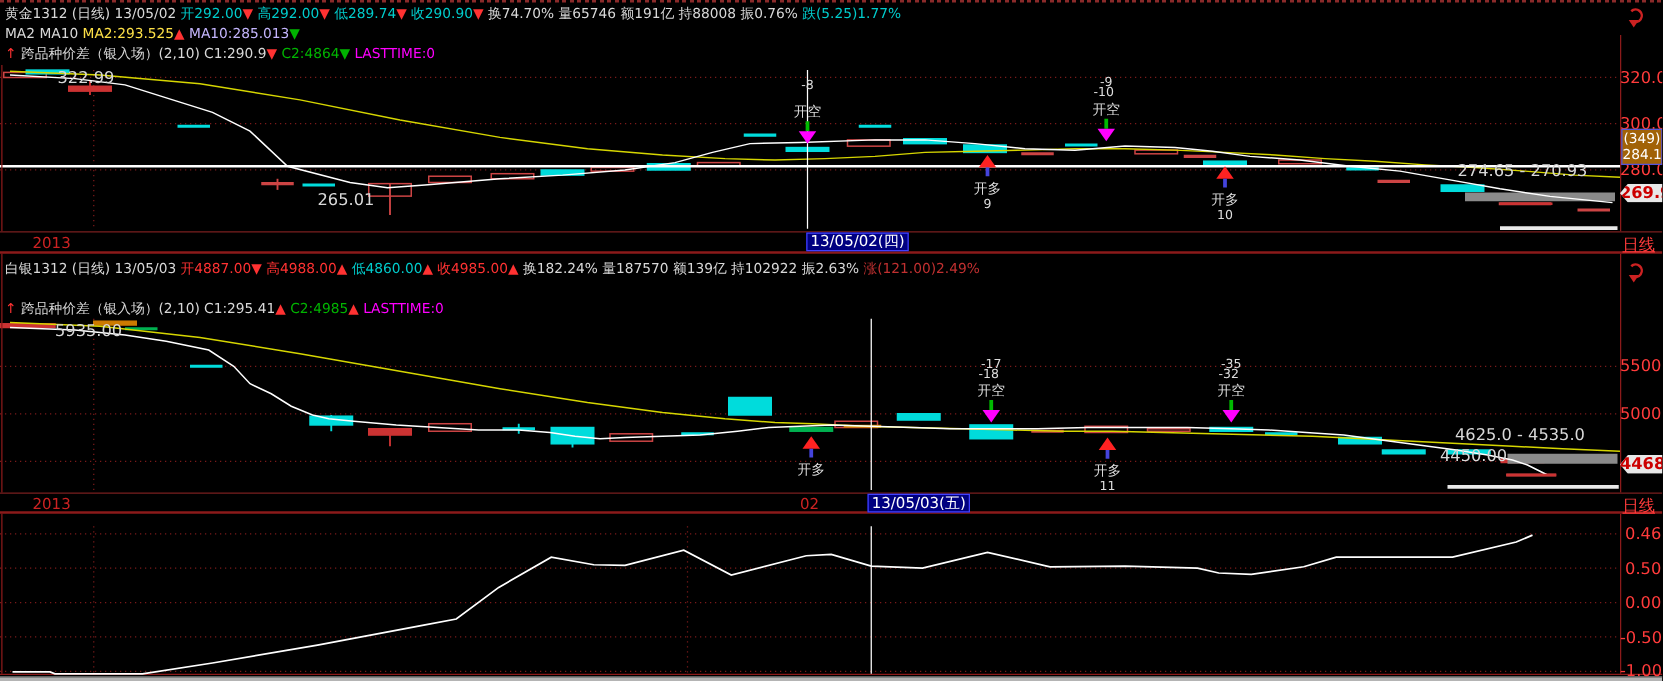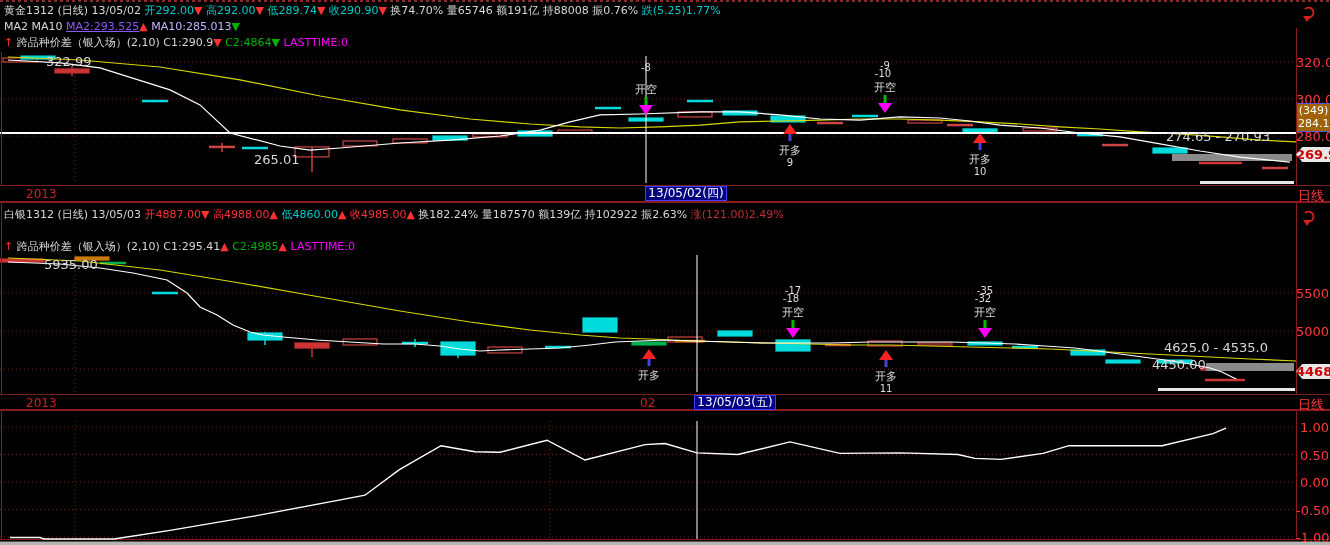--- a/index.html
+++ b/index.html
@@ -16,33 +16,33 @@
        color:#fff;font-size:11px;line-height:13px;text-align:center;z-index:6;}
   .pricetag{position:absolute;left:1296px;width:34px;height:15px;background:#e8e8e8;color:#cc0000;
        font-size:13px;font-weight:bold;text-align:right;line-height:15px;padding-right:1px;
        clip-path:polygon(0 50%,18% 0,100% 0,100% 100%,18% 100%);z-index:6;}
   .daterow{position:absolute;left:0;width:1330px;background:#000;border-top:1px solid #7a1f1f;
        border-bottom:2px solid #8b1a1a;font-size:12px;z-index:5;}
   .daterow .yr{position:absolute;left:26px;top:1px;color:#cc2222;}
   .daterow .mo{position:absolute;left:640px;top:1px;color:#cc2222;}
   .datebox{position:absolute;top:0;width:80px;text-align:center;color:#fff;background:#000080;
        border:1px solid #4040ff;font-size:12px;line-height:13px;}
-  .period{position:absolute;left:1298px;top:1px;color:#ff3b3b;font-size:13px;}
+  .period{position:absolute;left:1298px;top:1px;color:#ff3b3b;font-size:13px;text-decoration:underline;}
   .vredline{position:absolute;width:1px;background:#8b1a1a;z-index:2;}
   .graystrip{position:absolute;left:0;top:541px;width:1330px;height:4px;background:#b4b4b4;border-top:1px solid #555;}
   .curl{position:absolute;z-index:7;}
 </style>
 </head>
 <body>
 
 <div id="app">
   <div class="topborder"></div>
 
   <div class="hdr" style="top:3px"><span class="seg" style="color: rgb(216, 216, 216);">黄金1312 (日线) </span><span class="seg" style="color: rgb(216, 216, 216);">13/05/02 </span><span class="seg" style="color: rgb(0, 204, 204);">开292.00</span><span class="seg" style="color: rgb(255, 50, 50);">▼ </span><span class="seg" style="color: rgb(0, 204, 204);">高292.00</span><span class="seg" style="color: rgb(255, 50, 50);">▼ </span><span class="seg" style="color: rgb(0, 204, 204);">低289.74</span><span class="seg" style="color: rgb(255, 50, 50);">▼ </span><span class="seg" style="color: rgb(0, 204, 204);">收290.90</span><span class="seg" style="color: rgb(255, 50, 50);">▼ </span><span class="seg" style="color: rgb(216, 216, 216);">换74.70% </span><span class="seg" style="color: rgb(216, 216, 216);">量65746 </span><span class="seg" style="color: rgb(216, 216, 216);">额191亿 </span><span class="seg" style="color: rgb(216, 216, 216);">持88008 </span><span class="seg" style="color: rgb(216, 216, 216);">振0.76% </span><span class="seg" style="color: rgb(0, 204, 204);">跌(5.25)1.77%</span></div>
-  <div class="hdr" style="top:19px"><span class="seg" style="color: rgb(216, 216, 216);">MA2 MA10 </span><span class="seg" style="color: #8b5cf6; text-decoration: underline;">MA2:293.525</span><span class="seg" style="color: rgb(255, 50, 50);">▲ </span><span class="seg" style="color: #c4b5fd;">MA10:285.013</span><span class="seg" style="color: rgb(0, 180, 0);">▼</span></div>
+  <div class="hdr" style="top:19px"><span class="seg" style="color: rgb(216, 216, 216);">MA2 MA10 </span><span class="seg" style="color: #fde047;">MA2:293.525</span><span class="seg" style="color: rgb(255, 50, 50);">▲ </span><span class="seg" style="color: #c4b5fd;">MA10:285.013</span><span class="seg" style="color: rgb(0, 180, 0);">▼</span></div>
   <div class="hdr" style="top:35px"><span class="seg" style="color: rgb(255, 50, 50);">↑ </span><span class="seg" style="color: rgb(216, 216, 216);">跨品种价差（银入场）(2,10) </span><span class="seg" style="color: rgb(216, 216, 216);">C1:290.9</span><span class="seg" style="color: rgb(255, 50, 50);">▼ </span><span class="seg" style="color: rgb(0, 180, 0);">C2:4864</span><span class="seg" style="color: rgb(0, 180, 0);">▼ </span><span class="seg" style="color: rgb(255, 0, 255);">LASTTIME:0</span></div>
   <svg class="panel" id="svg-gold" style="top:0" width="1296" height="184" viewBox="0 0 1296 184">
       <line x1="0" y1="61.994000000000014" x2="1296" y2="61.994000000000014" stroke="#7a1a1a" stroke-dasharray="1,3"></line>
       <line x1="0" y1="98.99400000000003" x2="1296" y2="98.99400000000003" stroke="#7a1a1a" stroke-dasharray="1,3"></line>
       <line x1="0" y1="135.99400000000003" x2="1296" y2="135.99400000000003" stroke="#7a1a1a" stroke-dasharray="1,3"></line>
       <line x1="75" y1="56" x2="75" y2="183" stroke="#7a1a1a" stroke-dasharray="1,3"></line>
       <rect x="3" y="57.924000000000035" width="34" height="4.069999999999979" fill="none" stroke="#cc4444" stroke-width="1.2"></rect>
       <rect x="21" y="56.07400000000004" width="34" height="2.959999999999937" fill="#00dcdc" stroke="#00dcdc" stroke-width="1.2"></rect>
       <line x1="72" y1="64.02900000000005" x2="72" y2="76.05400000000006" stroke="#cc3333" stroke-width="1.5"></line>
       <rect x="55" y="69.02400000000004" width="34" height="3.884999999999934" fill="#cc3333" stroke="#cc3333" stroke-width="1.2"></rect>
@@ -204,21 +204,21 @@
       <line x1="0" y1="427" x2="1296" y2="427" stroke="#7a1a1a" stroke-dasharray="1,3"></line>
       <line x1="0" y1="454.5" x2="1296" y2="454.5" stroke="#7a1a1a" stroke-dasharray="1,3"></line>
       <line x1="0" y1="482" x2="1296" y2="482" stroke="#7a1a1a" stroke-dasharray="1,3"></line>
       <line x1="0" y1="509.5" x2="1296" y2="509.5" stroke="#7a1a1a" stroke-dasharray="1,3"></line>
       <line x1="0" y1="537" x2="1296" y2="537" stroke="#7a1a1a" stroke-dasharray="1,3"></line>
       <line x1="75" y1="421" x2="75" y2="539" stroke="#7a1a1a" stroke-dasharray="1,3"></line>
       <line x1="550" y1="421" x2="550" y2="539" stroke="#7a1a1a" stroke-dasharray="1,3"></line>
       <polyline points="10,537.5 40,537.5 44,539.0 114,539.0 170,530.4 254,516.1 339,500.1 365,495.2 399,469.9 441,445.7 475,451.8 500,452.3 547,440.2 585,460.0 645,444.6 665,443.5 697,452.9 738,454.5 790,441.9 840,453.4 900,452.9 958,454.5 975,458.4 1001,459.4 1043,453.4 1069,445.7 1162,445.7 1213,433.6 1226,428.1" fill="none" stroke="#fff" stroke-width="1.4"></polyline>
       <line x1="697" y1="421" x2="697" y2="539" stroke="#fff" stroke-width="1"></line>
     </svg>
-  <div class="rcol-label" style="left:1296px;top:420px">1.00</div>
+  <div class="rcol-label" style="left:1296px;top:420px">0.46</div>
   <div class="rcol-label" style="left:1296px;top:448px">0.50</div>
   <div class="rcol-label" style="left:1296px;top:475px">0.00</div>
   <div class="rcol-label" style="left:1296px;top:503px">-0.50</div>
   <div class="rcol-label" style="left:1296px;top:530px">-1.00</div>
 
   <div class="vredline" style="left:1296px;top:28px;height:511px"></div>
   <div class="vredline" style="left:1px;top:52px;height:487px"></div>
   <div style="position:absolute;left:0;top:539px;width:1330px;height:1px;background:#8b1a1a"></div>
   <div class="graystrip"></div>
 </div>

